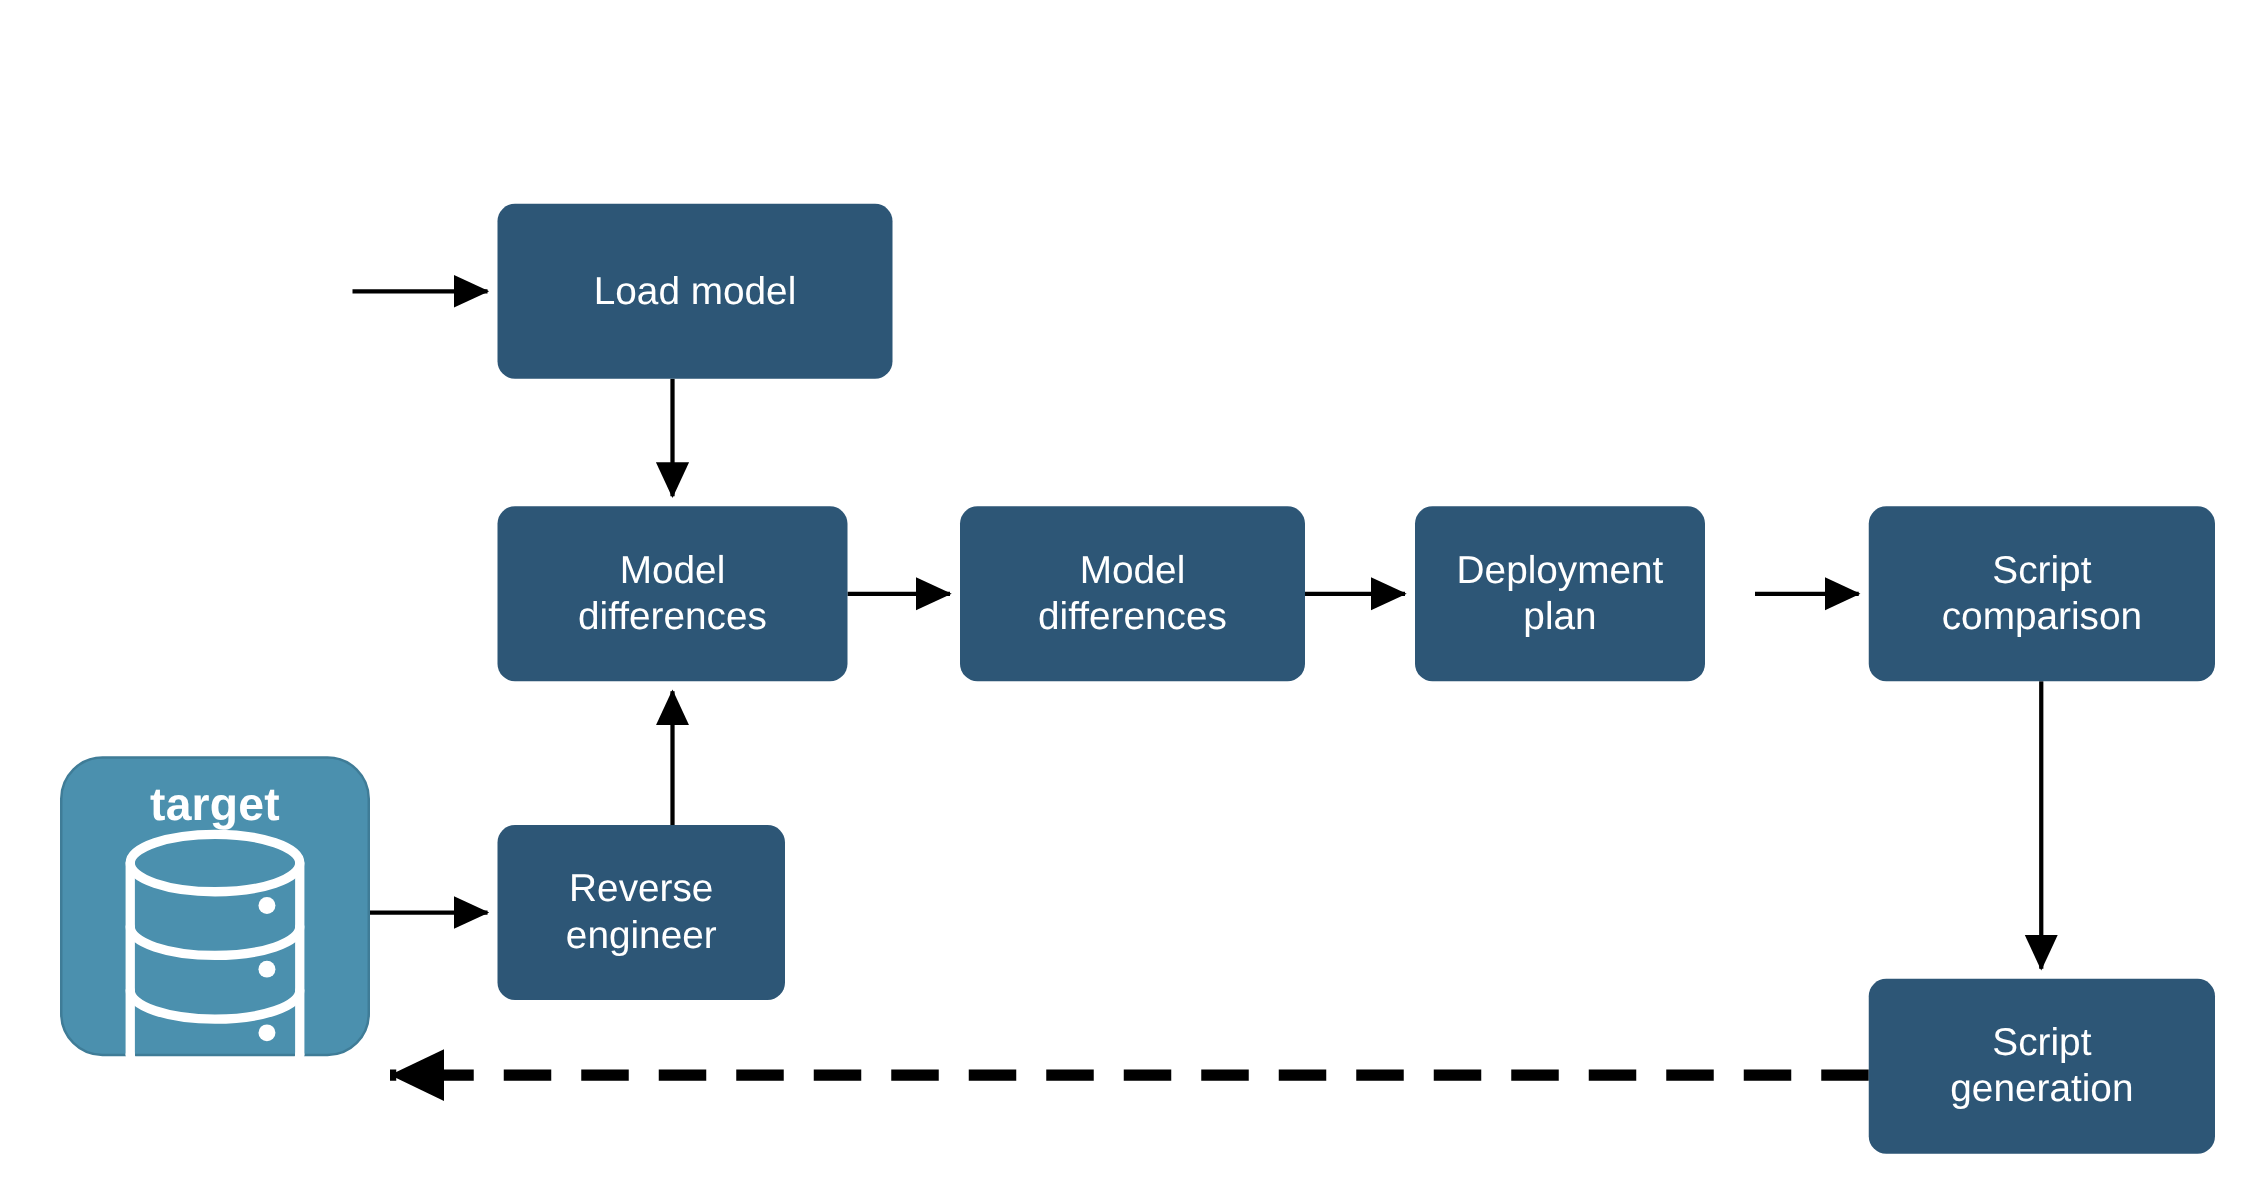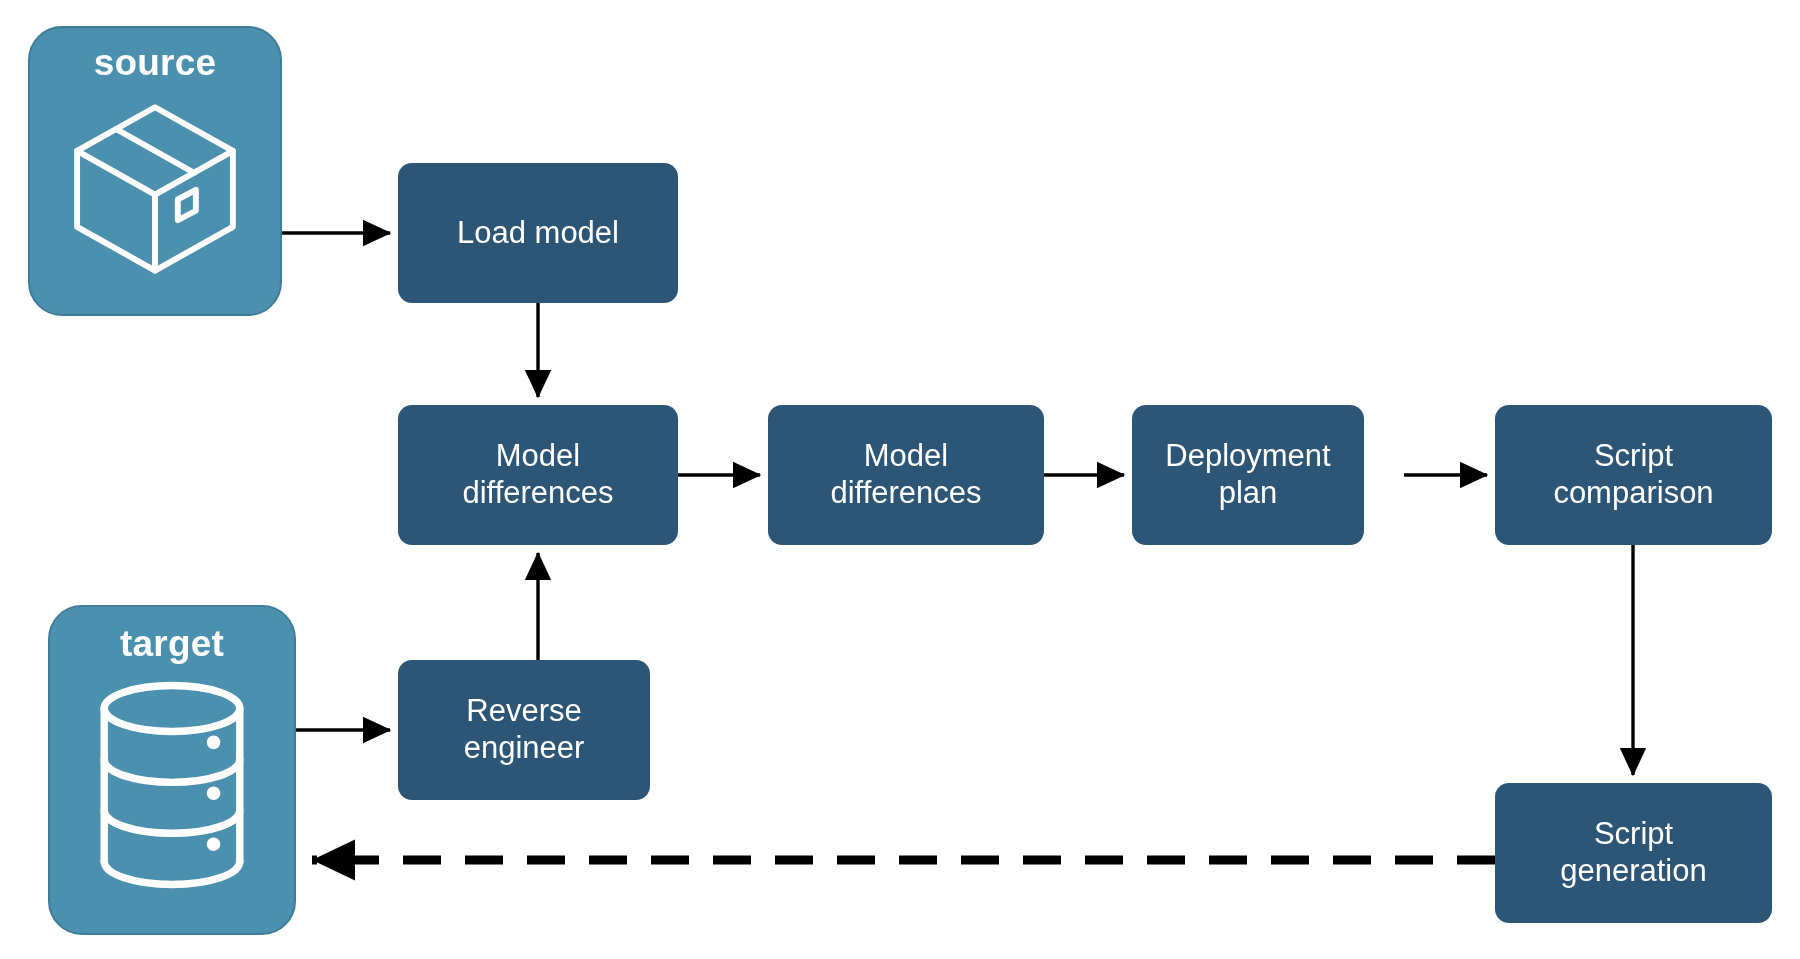--- a/index.html
+++ b/index.html
@@ -102,41 +102,22 @@
 
     <line x1="1633" y1="545" x2="1633" y2="775" stroke="#000000" stroke-width="3.4" marker-end="url(#arrowThin)"></line>
 
     <line x1="296" y1="730" x2="390" y2="730" stroke="#000000" stroke-width="3.4" marker-end="url(#arrowThin)"></line>
 
     <line x1="538" y1="660" x2="538" y2="553" stroke="#000000" stroke-width="3.4" marker-end="url(#arrowThin)"></line>
 
     <line x1="1495" y1="860" x2="312" y2="860" stroke="#000000" stroke-width="9" stroke-dasharray="38 24" marker-end="url(#arrowThick)"></line>
   </svg>
 
-  <div class="endpoint" id="node-source" style="left:28px; top:26px; width:254px; height:290px; padding:16px 10px 22px;">
-    <div class="endpoint-label">source</div>
-    <div class="endpoint-icon">
-      <svg width="190" height="190" viewBox="0 0 100 100" xmlns="http://www.w3.org/2000/svg">
-        <g fill="none" stroke="#ffffff" stroke-width="3.1" stroke-linejoin="round" stroke-linecap="round">
 
-          <path d="M50 8 L91 31 L91 71 L50 94 L9 71 L9 31 Z"></path>
-
-          <path d="M9 31 L50 54 L91 31"></path>
-
-          <path d="M50 54 L50 94"></path>
-
-          <path d="M29.5 19.5 L70.5 42.5"></path>
-
-          <path d="M62 56.5 L71.5 51.5 L71.5 62.5 L62 67.5 Z"></path>
-        </g>
-      </svg>
-    </div>
-  </div>
-
-  <div class="endpoint" id="node-target" style="left:48px; top:605px; width:248px; height:330px; padding:18px 21px 26px;">
+  <div class="endpoint" id="node-target" style="left:48px; top:605px; width:248px; height:240px; padding:18px 21px 26px;">
     <div class="endpoint-label">target</div>
     <div class="endpoint-icon">
       <svg width="160" height="210" viewBox="0 0 72 96" xmlns="http://www.w3.org/2000/svg">
         <g fill="none" stroke="#ffffff" stroke-width="3.4" stroke-linejoin="round" stroke-linecap="round">
 
           <path d="M5 13 L5 83"></path>
           <path d="M67 13 L67 83"></path>
 
           <ellipse cx="36" cy="13" rx="31" ry="10.5"></ellipse>
 
@@ -146,21 +127,21 @@
           <path d="M5 83 a31 10.5 0 0 0 62 0"></path>
         </g>
 
         <circle cx="55" cy="28.5" r="3.1" fill="#ffffff"></circle>
         <circle cx="55" cy="51.8" r="3.1" fill="#ffffff"></circle>
         <circle cx="55" cy="75.1" r="3.1" fill="#ffffff"></circle>
       </svg>
     </div>
   </div>
 
-  <div class="process" id="node-load-model" style="left:398px; top:163px; width:280px; height:140px;">
+  <div class="process" id="node-load-model" style="left:398px; top:163px; width:316px; height:140px;">
     <span class="process-label">Load model</span>
   </div>
 
   <div class="process" id="node-model-comparison" style="left:398px; top:405px; width:280px; height:140px;">
     <span class="process-label">
       <span>Model</span><br>
       <span>differences</span>
     </span>
   </div>
 
@@ -178,21 +159,21 @@
     </span>
   </div>
 
   <div class="process" id="node-script-generation" style="left:1495px; top:405px; width:277px; height:140px;">
     <span class="process-label">
       <span>Script</span><br>
       <span>comparison</span>
     </span>
   </div>
 
-  <div class="process" id="node-reverse-engineer" style="left:398px; top:660px; width:252px; height:140px;">
+  <div class="process" id="node-reverse-engineer" style="left:398px; top:660px; width:230px; height:140px;">
     <span class="process-label">
       <span>Reverse</span><br>
       <span>engineer</span>
     </span>
   </div>
 
   <div class="process" id="node-script-execution" style="left:1495px; top:783px; width:277px; height:140px;">
     <span class="process-label">
       <span>Script</span><br>
       <span>generation</span>

